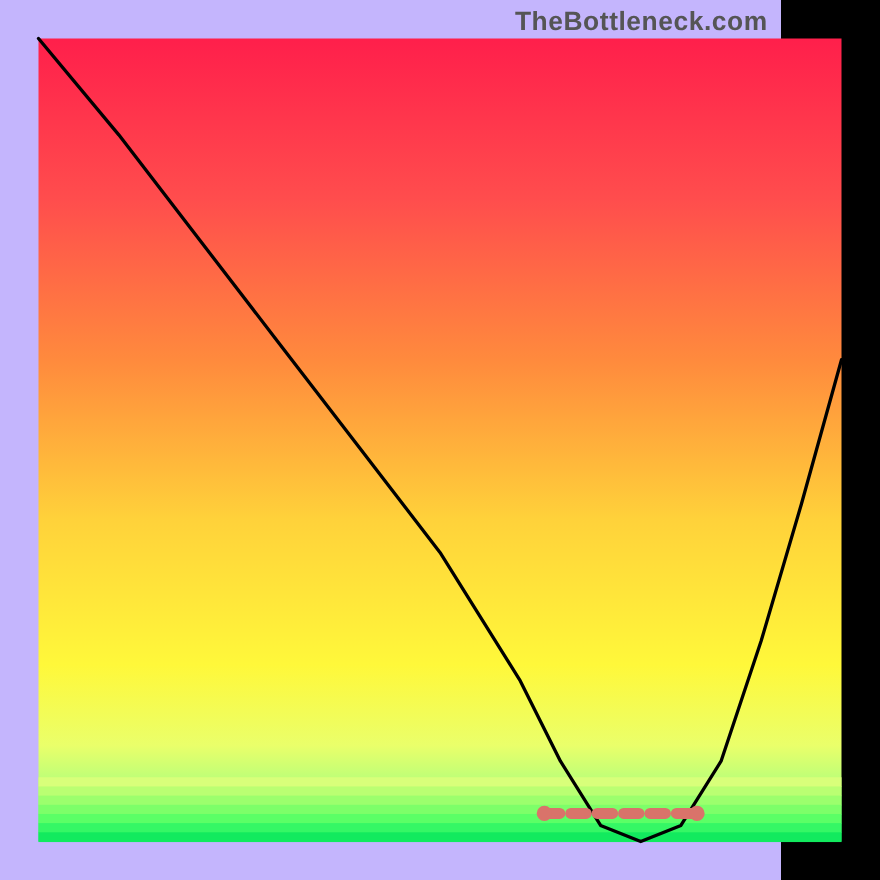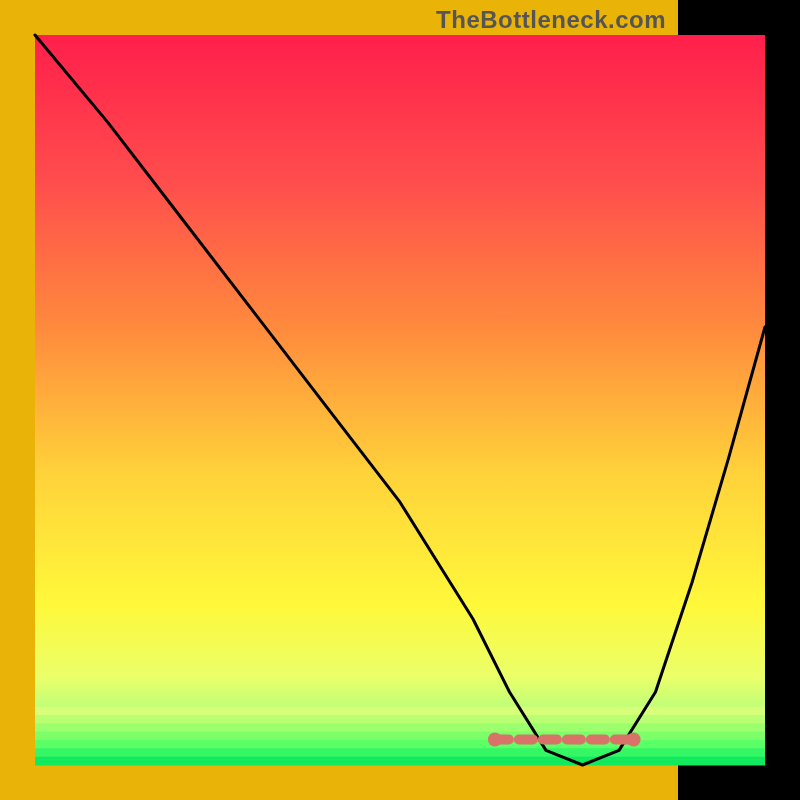--- a/index.html
+++ b/index.html
@@ -8,21 +8,22 @@
     width: 800px;
     height: 800px;
     background: #000;
     overflow: hidden;
     font-family: Arial, Helvetica, sans-serif;
   }
   .frame {
     position: relative;
     width: 678px;
     height: 800px;
-    background: #eab308;
+    background: #c4b5fd;
+    padding-left: 32px;
   }
   .watermark {
     position: absolute;
     top: 6px;
     right: 12px;
     color: #555;
     font-size: 24px;
     font-weight: bold;
     letter-spacing: 0.5px;
     user-select: none;

